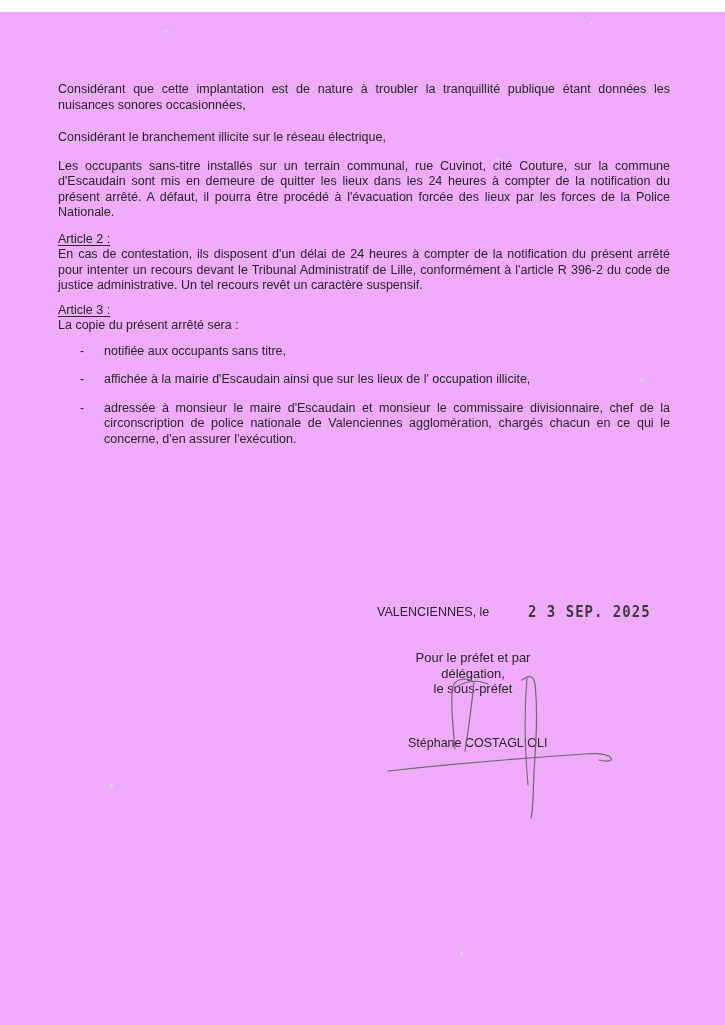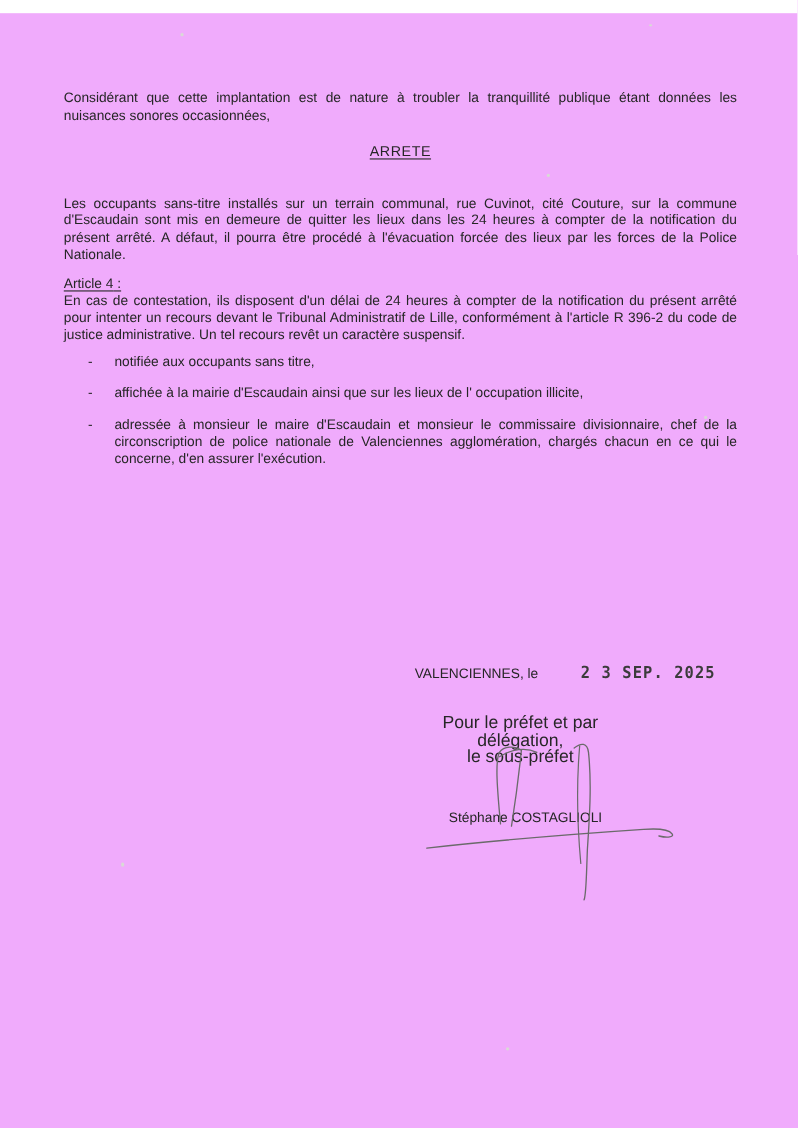--- a/index.html
+++ b/index.html
@@ -89,21 +89,21 @@
     letter-spacing: 1px;
     color: #3b3b3b;
     transform: scaleY(1.08);
   }
   .sig-delegation {
     position: absolute;
     left: 383px;
     top: 638px;
     width: 180px;
     text-align: center;
-    font-size: 16px;
+    font-size: 13px;
     line-height: 15.5px;
   }
   .sig-name {
     position: absolute;
     left: 408px;
     top: 724px;
     font-size: 12.5px;
   }
   .sig-svg {
     position: absolute;
@@ -117,32 +117,36 @@
   }
 </style>
 </head>
 <body>
 
 <div class="page">
 
   <div class="content">
 
     <p class="para mb-17">Considérant que cette implantation est de nature à troubler la tranquillité publique étant données les nuisances sonores occasionnées,</p>
+    <p class="para mb-13">Considérant le branchement illicite sur le réseau électrique,</p>
 
-    <h2 class="doc-heading"><span class="u">ARRETE</span></h2>
 
     <div class="article">
       <p class="para mb-11">Les occupants sans-titre installés sur un terrain communal, rue Cuvinot, cité Couture, sur la commune d'Escaudain sont mis en demeure de quitter les lieux dans les 24 heures à compter de la notification du présent arrêté. A défaut, il pourra être procédé à l'évacuation forcée des lieux par les forces de la Police Nationale.</p>
     </div>
 
     <div class="article">
-      <p class="article-title"><span class="u"><span>Article 4</span><sup></sup><span> :</span></span></p>
+      <p class="article-title"><span class="u"><span>Article 2</span><sup></sup><span> :</span></span></p>
       <p class="para mb-9">En cas de contestation, ils disposent d'un délai de 24 heures à compter de la notification du présent arrêté pour intenter un recours devant le Tribunal Administratif de Lille, conformément à l'article R 396-2 du code de justice administrative. Un tel recours revêt un caractère suspensif.</p>
     </div>
 
+    <div class="article">
+      <p class="article-title"><span class="u"><span>Article 3</span><sup></sup><span> :</span></span></p>
+      <p class="para mb-10">La copie du présent arrêté sera :</p>
+    </div>
 
     <ul class="bullets">
       <li class="mb-13">
         <span class="dash">-</span>
         <span class="btxt">notifiée aux occupants sans titre,</span>
       </li>
       <li class="mb-13">
         <span class="dash">-</span>
         <span class="btxt">affichée à la mairie d'Escaudain ainsi que sur les lieux de l' occupation illicite,</span>
       </li>

